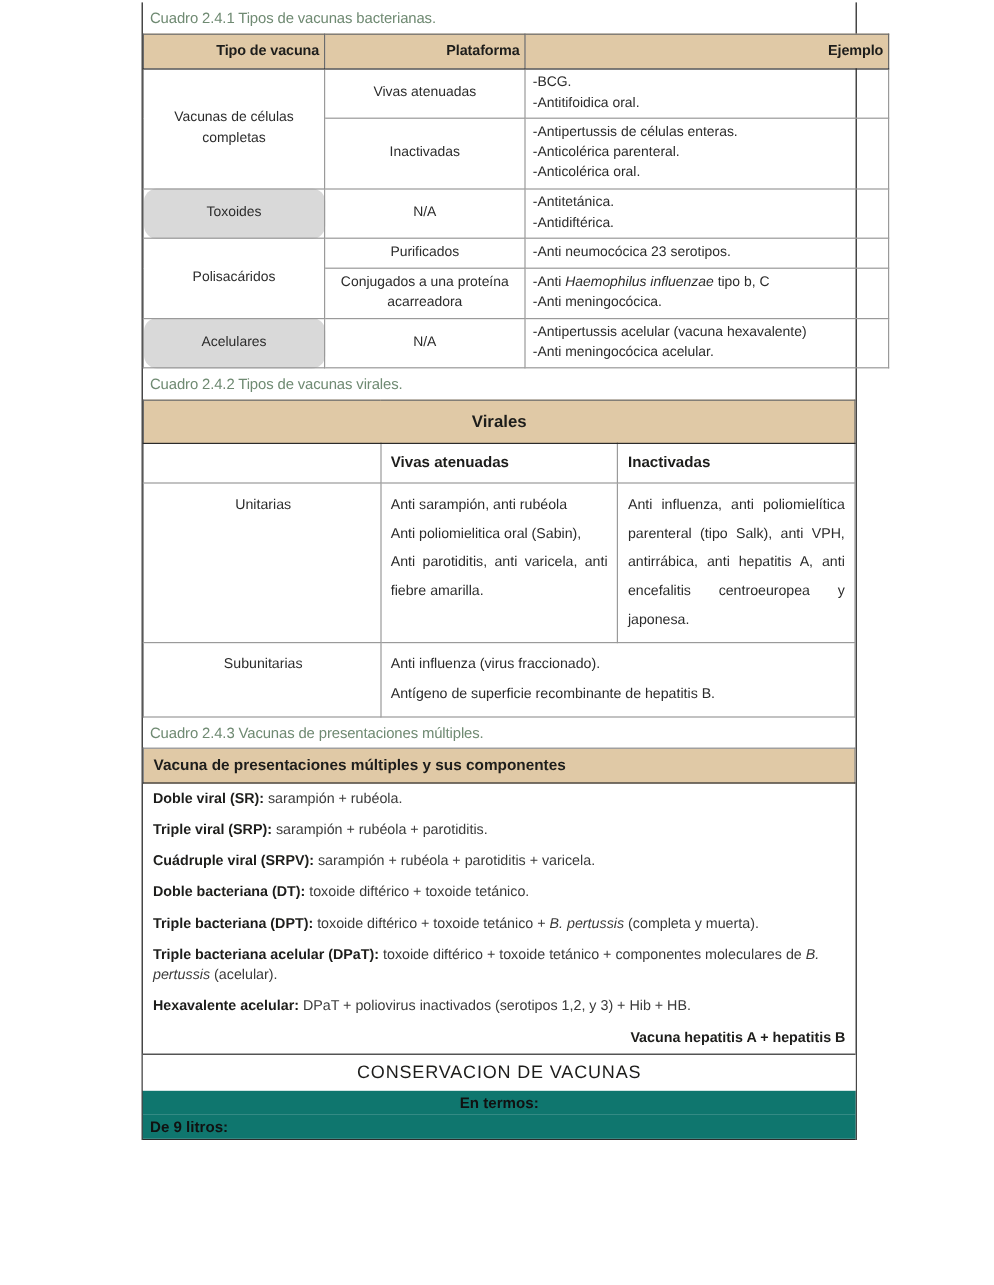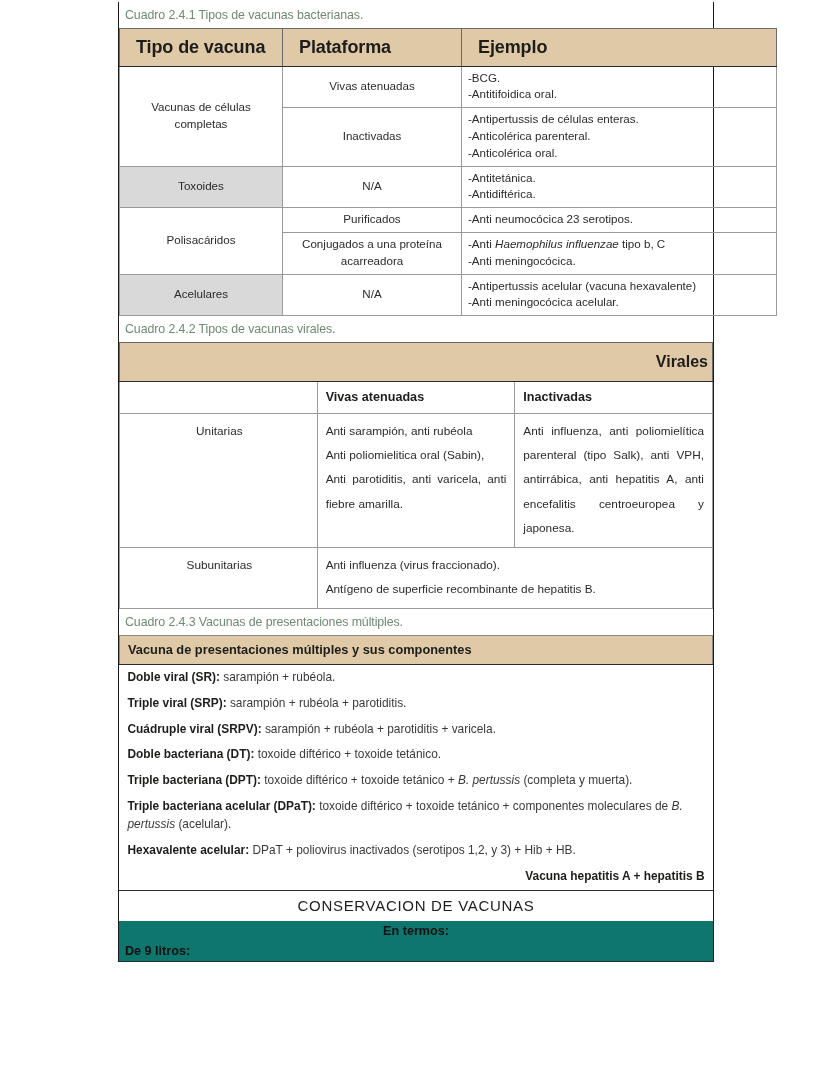--- a/index.html
+++ b/index.html
@@ -63,38 +63,38 @@
     font-weight: normal;
     color: #2b2b2b;
   }
 
   
   .t1 { margin: 0 0 0 0; }
   .t1 thead th {
     background: #e0c9a6;
     border: 1px solid #6b6b6b;
     border-bottom: 1.6px solid #2b2b2b;
-    text-align: left;
-    font-weight: bold;
-    font-size: 18px;
-    color: #1d1d1b;
-    padding: 5px 4px 6px 16px;
+    text-align: right;
+    font-weight: bold;
+    font-size: 12px;
+    color: #1d1d1b;
+    padding: 5px 4px 6px 4px;
     letter-spacing: -0.1px;
   }
   .t1 td.mid { text-align: center; vertical-align: middle; }
-  .t1 td.gray { background: #d9d9d9; }
+  .t1 td.gray { background: #d9d9d9; border-radius: 11px; }
   .t1 td.ex { text-align: left; }
   .t1 .celltxt { display: block; }
 
   
   .t2 .virales-head {
     background: #e0c9a6;
-    text-align: right;
-    font-weight: bold;
-    font-size: 16px;
+    text-align: center;
+    font-weight: bold;
+    font-size: 14px;
     color: #1d1d1b;
     border: 1px solid #6b6b6b;
     border-bottom: 1.6px solid #2b2b2b;
     padding: 7px 4px 8px 4px;
   }
   .t2 .subhead {
     font-weight: bold;
     font-size: 12.6px;
     color: #1d1d1b;
     padding: 6px 6px 7px 8px;

